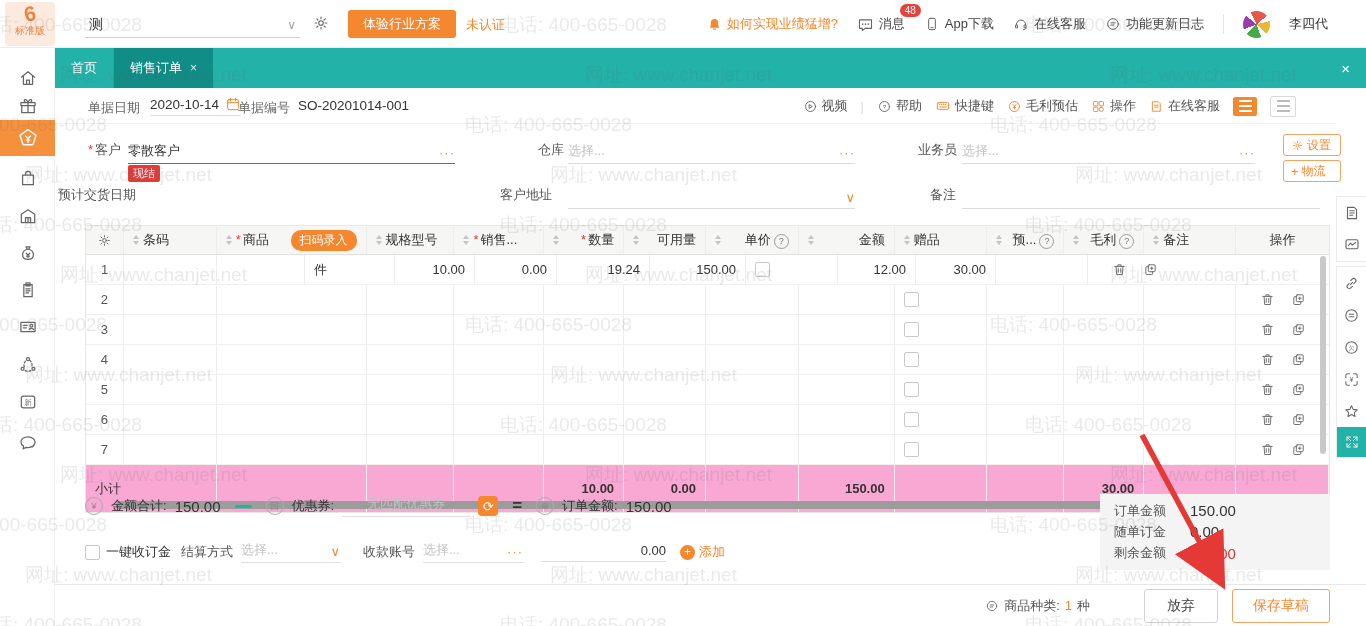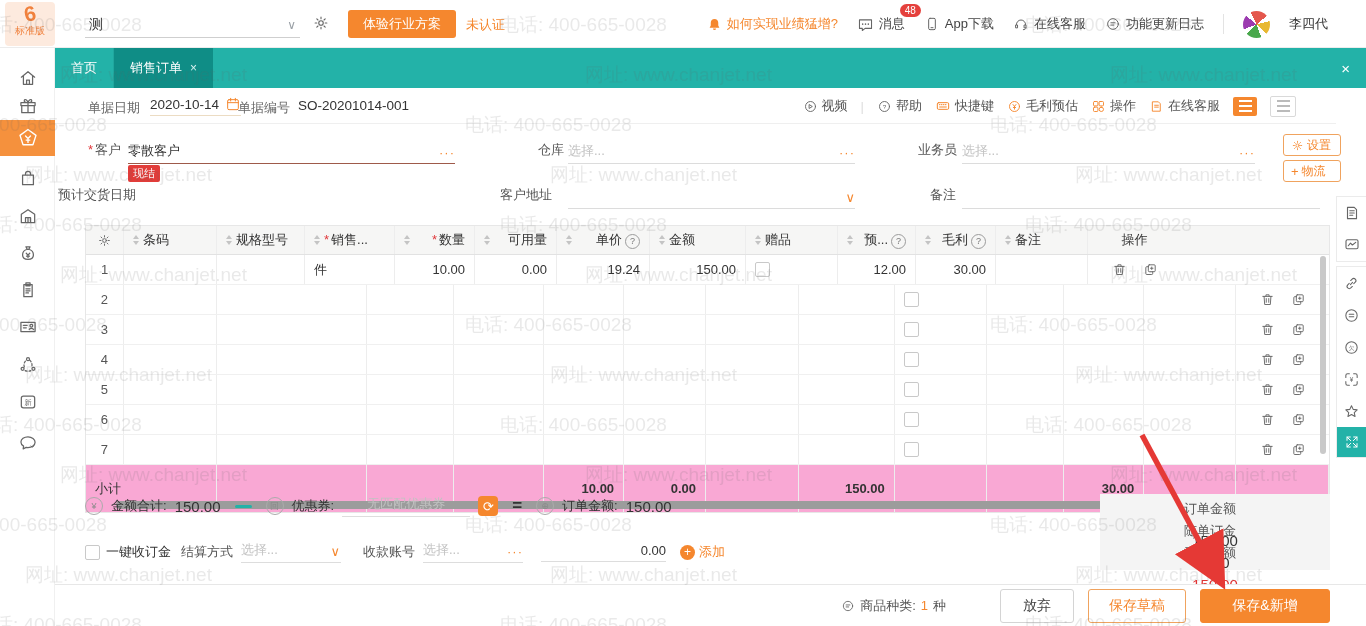--- a/index.html
+++ b/index.html
@@ -108,21 +108,21 @@
            justify-content:center;font-size:13px;}
   .f2{left:85px;top:538px;height:28px;display:flex;align-items:center;font-size:13px;color:#333;}
   .u{border-bottom:1px solid #ddd;padding-bottom:3px;display:inline-flex;align-items:flex-end;justify-content:space-between;}
   .addbtn{color:#f5872e;display:inline-flex;align-items:center;gap:4px;}
   .plus{width:15px;height:15px;border-radius:50%;background:#f5872e;color:#fff;font-size:12px;line-height:15px;
         text-align:center;display:inline-block;}
 
   
   .summary{left:1100px;top:494px;width:230px;height:76px;background:#f4f4f4;padding:6px 14px;display:flex;
            flex-direction:column;justify-content:space-between;}
-  .srow{display:flex;align-items:center;justify-content:flex-start;gap:14px;height:22px;flex-direction:column;}
+  .srow{display:flex;align-items:center;justify-content:flex-start;gap:14px;height:22px;}
   .srow .sl{width:62px;font-size:13px;color:#555;text-align:left;}
   .srow .sv{font-size:15px;color:#333;}
   .srow .sv.red{color:#e03434;}
 
   
   .bottombar{left:55px;top:584px;width:1311px;height:42px;border-top:1px solid #e7e7e7;background:#fff;display:flex;
              align-items:center;justify-content:flex-end;gap:14px;padding-right:36px;z-index:6;}
   .kind{display:flex;align-items:center;gap:5px;font-size:13px;color:#555;margin-right:40px;}
   .kind b{color:#f5872e;font-weight:400;}
   .btn{height:32px;border-radius:3px;font-size:14px;display:flex;align-items:center;justify-content:center;cursor:pointer;}
@@ -449,20 +449,28 @@
             <path d="M12 4.2v2.2M12 17.6v2.2M4.2 12h2.2M17.6 12h2.2M6.4 6.4l1.6 1.6M16 16l1.6 1.6M17.6 6.4L16 8M8 16l-1.6 1.6"></path>
           </svg>
         </div>
         <div class="tc " style="width:93px">
           <span class="sorts">
             <i class="up"></i>
             <i class="dn"></i>
           </span>
           <span class="hlab" style="text-align:left">条码</span>
         </div>
+        <div class="tc " style="width:150px">
+          <span class="sorts">
+            <i class="up"></i>
+            <i class="dn"></i>
+          </span>
+          <span class="hlab" style="text-align:left"><b class="req">*</b>商品</span>
+          <span class="scanbtn">扫码录入</span>
+        </div>
         <div class="tc " style="width:88px">
           <span class="sorts">
             <i class="up"></i>
             <i class="dn"></i>
           </span>
           <span class="hlab" style="text-align:left">规格型号</span>
         </div>
         <div class="tc " style="width:90px">
           <span class="sorts">
             <i class="up"></i>
@@ -489,21 +497,21 @@
             <i class="up"></i>
             <i class="dn"></i>
           </span>
           <span class="hlab" style="text-align:right">单价<span class="help">?</span></span>
         </div>
         <div class="tc " style="width:96px">
           <span class="sorts">
             <i class="up"></i>
             <i class="dn"></i>
           </span>
-          <span class="hlab" style="">金额</span>
+          <span class="hlab" style="text-align:right">金额</span>
         </div>
         <div class="tc " style="width:92px">
           <span class="sorts">
             <i class="up"></i>
             <i class="dn"></i>
           </span>
           <span class="hlab" style="text-align:left">赠品</span>
         </div>
         <div class="tc " style="width:78px">
           <span class="sorts">
@@ -825,21 +833,20 @@
       <svg class="ic" width="14" height="14" viewBox="0 0 24 24">
           <circle cx="12" cy="12" r="8"></circle>
           <path d="M8.8 10.2h6.4M8.8 13.6h4.4"></path>
         </svg>
       <span>商品种类:</span>
       <b>1</b>
       <span>种</span>
     </span>
     <div class="btn plain">放弃</div>
     <div class="btn outline">保存草稿</div>
-    <div class="btn primary">保存&amp;新增</div>
   </div>
 
   <div class="abs rail">
     <div class="railbox" style="margin-bottom:4px">
       <div class="ritem">
           <svg class="ic" width="18" height="18" viewBox="0 0 24 24">
             <path d="M6 4.5h9l3 3V19.5H6z M9 9h6M9 12h6M9 15h4"></path>
           </svg>
         </div>
       <div class="ritem">

